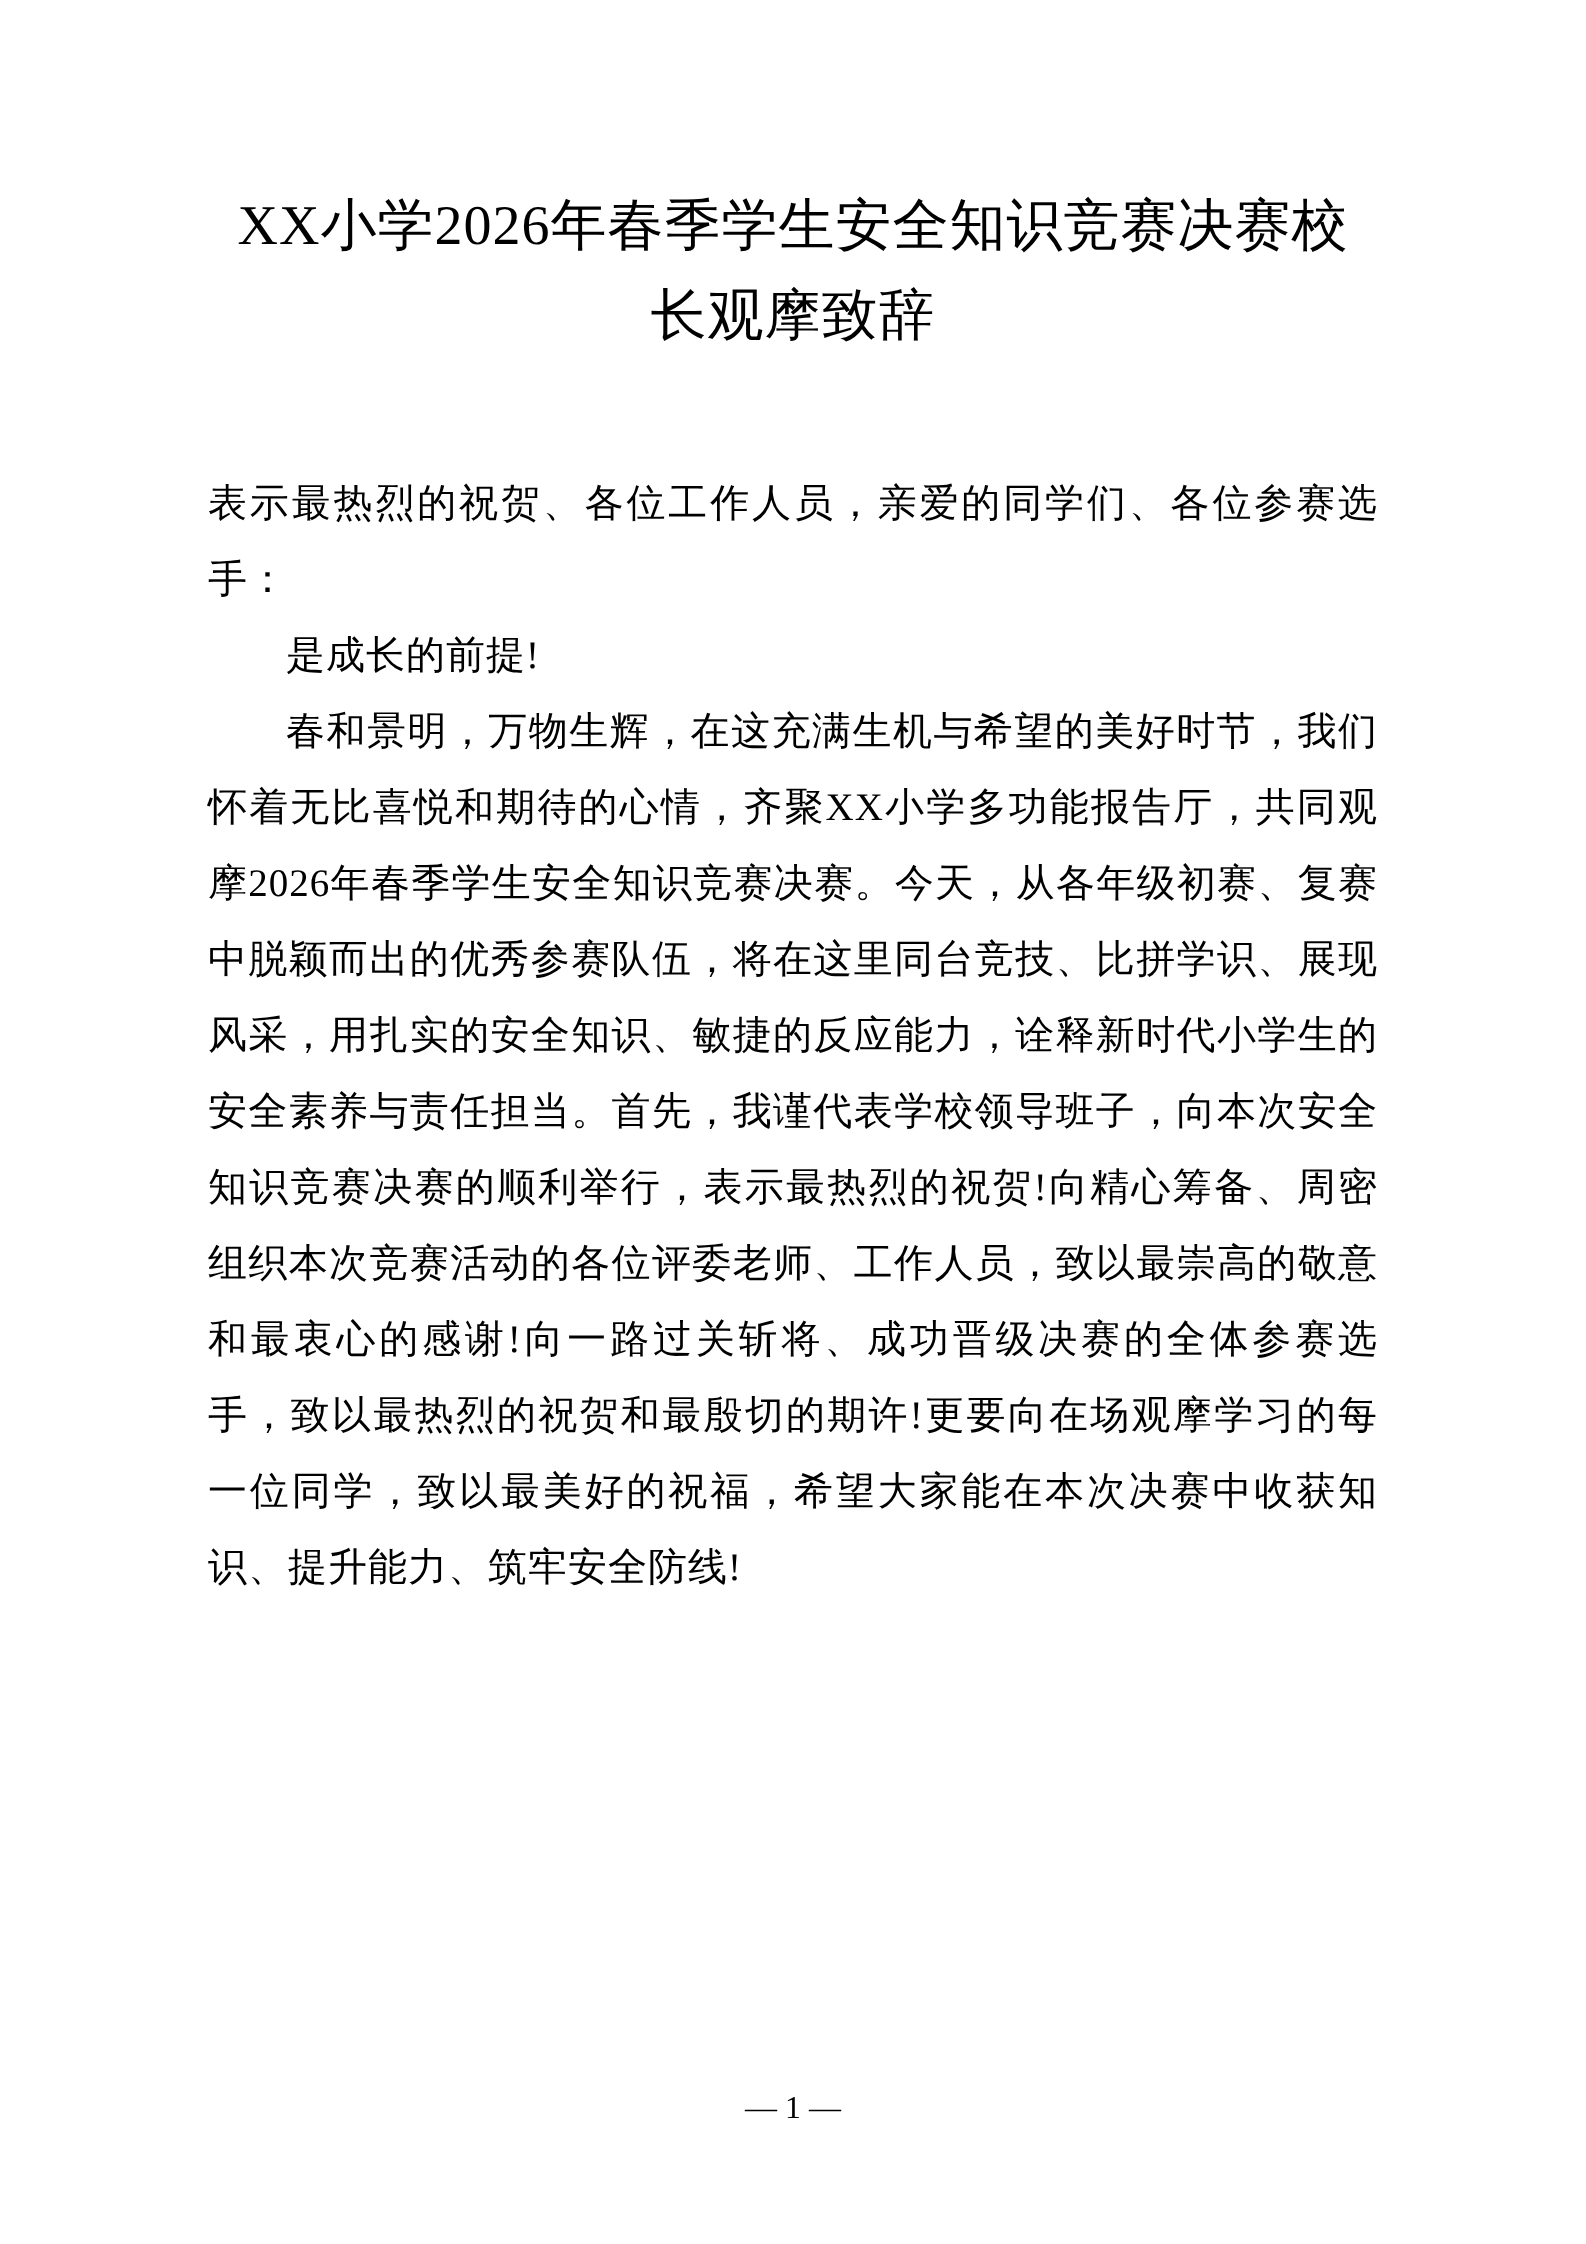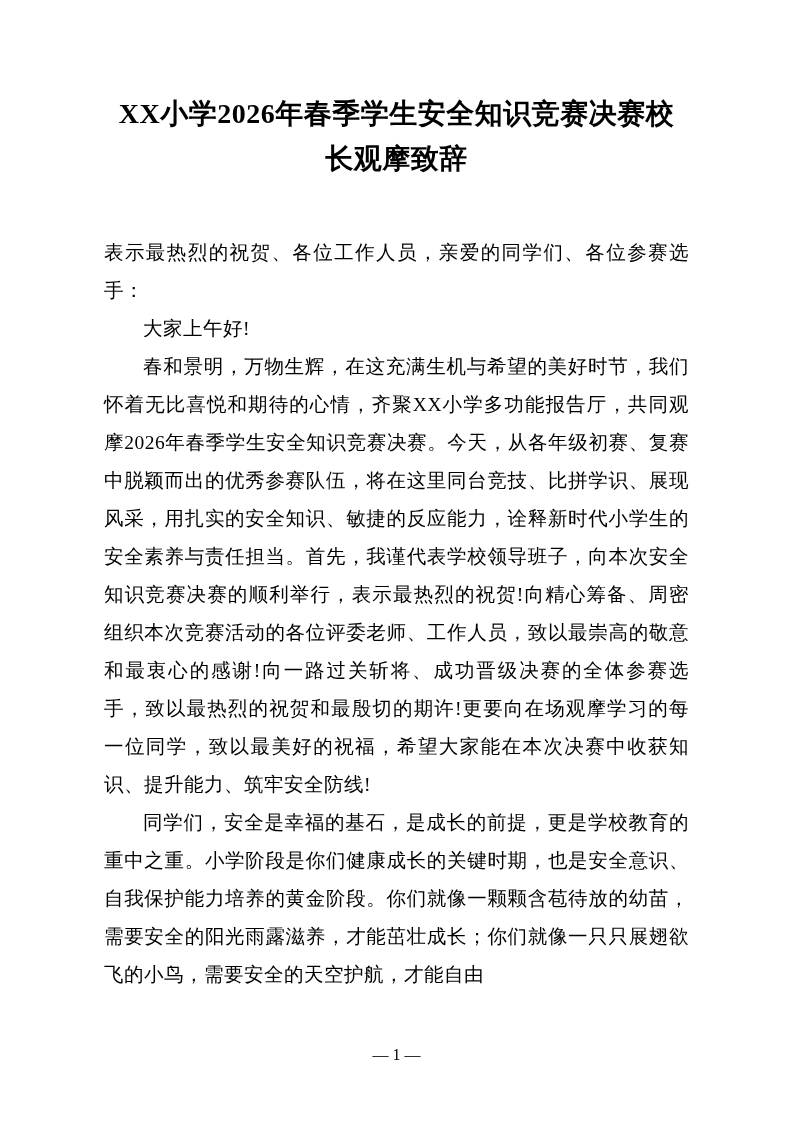--- a/index.html
+++ b/index.html
@@ -20,21 +20,21 @@
     width: 793px;
     height: 1122px;
     padding: 92px 104px 0 104px;
     position: relative;
     background: #ffffff;
   }
   .doc-title {
     margin: 0 0 52px 0;
     padding: 0 10px;
     font-size: 28px;
-    font-weight: bold;
+    font-weight: normal;
     text-align: center;
     line-height: 1.6;
     letter-spacing: 0.5px;
   }
   .doc-body p {
     margin: 0;
     font-size: 19.5px;
     line-height: 38px;
     text-align: justify;
     letter-spacing: 0.5px;
@@ -54,20 +54,19 @@
 </style>
 </head>
 <body>
 
 <div class="page">
 
   <h1 class="doc-title">XX小学2026年春季学生安全知识竞赛决赛校长观摩致辞</h1>
 
   <div class="doc-body">
     <p class="no-indent">表示最热烈的祝贺、各位工作人员，亲爱的同学们、各位参赛选手：</p>
-    <p class="indent">大家上午好!</p>
+    <p class="indent">是成长的前提!</p>
     <p class="indent">春和景明，万物生辉，在这充满生机与希望的美好时节，我们怀着无比喜悦和期待的心情，齐聚XX小学多功能报告厅，共同观摩2026年春季学生安全知识竞赛决赛。今天，从各年级初赛、复赛中脱颖而出的优秀参赛队伍，将在这里同台竞技、比拼学识、展现风采，用扎实的安全知识、敏捷的反应能力，诠释新时代小学生的安全素养与责任担当。首先，我谨代表学校领导班子，向本次安全知识竞赛决赛的顺利举行，表示最热烈的祝贺!向精心筹备、周密组织本次竞赛活动的各位评委老师、工作人员，致以最崇高的敬意和最衷心的感谢!向一路过关斩将、成功晋级决赛的全体参赛选手，致以最热烈的祝贺和最殷切的期许!更要向在场观摩学习的每一位同学，致以最美好的祝福，希望大家能在本次决赛中收获知识、提升能力、筑牢安全防线!</p>
-    <p class="indent">同学们，安全是幸福的基石，是成长的前提，更是学校教育的重中之重。小学阶段是你们健康成长的关键时期，也是安全意识、自我保护能力培养的黄金阶段。你们就像一颗颗含苞待放的幼苗，需要安全的阳光雨露滋养，才能茁壮成长；你们就像一只只展翅欲飞的小鸟，需要安全的天空护航，才能自由</p>
   </div>
 
   <div class="page-footer">— 1 —</div>
 
 </div>
 
 </body></html>

